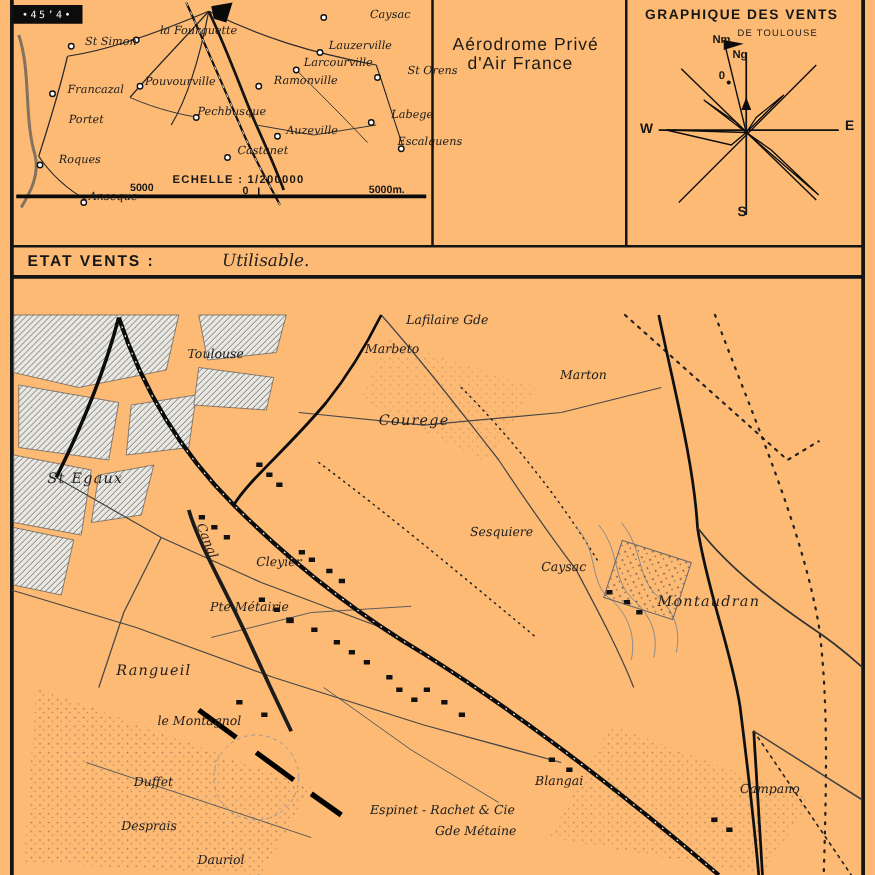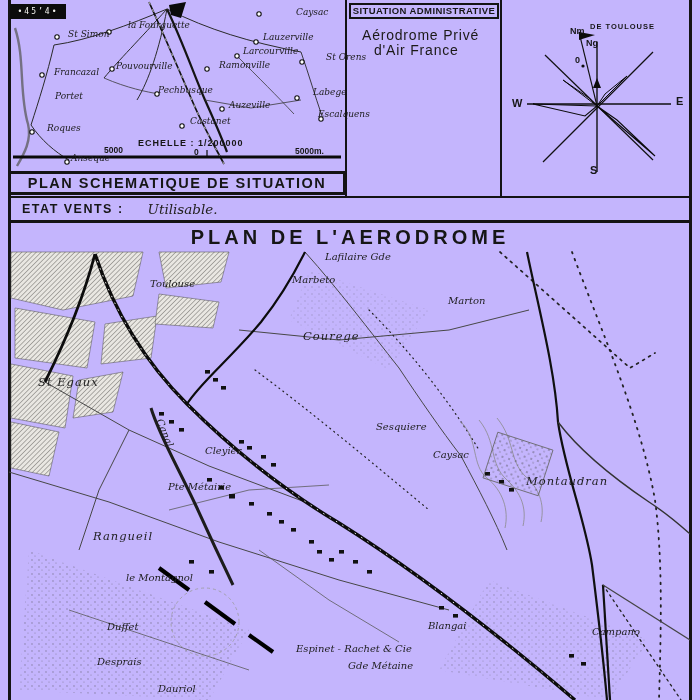--- a/index.html
+++ b/index.html
@@ -1,45 +1,45 @@
 <!DOCTYPE html>
 <html><head>
 <meta charset="utf-8">
 <style>
   html,body{margin:0;padding:0;background:#dddbd6;}
-  .page{position:relative;width:700px;height:700px;background:#c4b5fd;overflow:hidden;
+  .page{position:relative;width:700px;height:700px;background:#fdba74;overflow:hidden;
         font-family:"Liberation Sans",sans-serif;color:#161616;}
   .vline,.hline{position:absolute;background:#141414;}
   
   .plc{position:absolute;font-family:"DejaVu Serif",serif;font-style:italic;
        font-size:10px;color:#1d1d1d;white-space:nowrap;line-height:1;}
   .splc{position:absolute;font-family:"DejaVu Serif",serif;font-style:italic;
         font-size:9px;color:#1b1b1b;white-space:nowrap;line-height:1;margin-left:44px;}
   .big{font-size:11.5px;letter-spacing:1px;text-align:center;}
   .plate{position:absolute;left:10px;top:4px;width:56px;height:15px;background:#0c0c0c;
          color:#f2f2ee;font-size:8px;letter-spacing:2px;text-align:center;line-height:15px;
          font-family:"DejaVu Sans Mono",monospace;}
   .caption-box{position:absolute;left:8px;top:171px;width:338px;height:24px;
                border:3px solid #141414;box-sizing:border-box;text-align:center;
                font-size:14.5px;font-weight:bold;letter-spacing:1.5px;line-height:19px;}
   .etat-row{position:absolute;left:8px;top:196px;width:684px;height:27px;box-sizing:border-box;
             border-top:2px solid #141414;border-bottom:3px solid #141414;
             display:flex;align-items:center;}
   .etat-label{font-size:12.5px;font-weight:bold;letter-spacing:1.5px;margin-left:14px;}
   .etat-value{font-family:"DejaVu Serif",serif;font-style:italic;font-size:13.5px;
-              margin-left:24px;color:#23211f;}
+              margin-left:54px;color:#23211f;}
   .main-title{position:absolute;left:0;top:226px;width:700px;text-align:center;
               font-size:20px;font-weight:bold;letter-spacing:4px;}
   .admin-hdr{position:absolute;left:349px;top:3px;width:150px;height:16px;
              border:2px solid #141414;box-sizing:border-box;text-align:center;
              font-size:9.5px;font-weight:bold;letter-spacing:.4px;line-height:12px;}
   .admin-line{position:absolute;font-size:14px;letter-spacing:.8px;color:#1c1a18;}
   .winds-hdr{position:absolute;left:516px;top:6px;width:176px;font-size:11px;
              font-weight:bold;letter-spacing:1.2px;}
-  .winds-sub{position:absolute;left:590px;top:22px;font-size:7.5px;font-weight:bold;letter-spacing:1px;text-align:right;}
+  .winds-sub{position:absolute;left:590px;top:22px;font-size:7.5px;font-weight:normal;letter-spacing:1px;text-align:right;}
   .compass{position:absolute;font-size:11px;font-weight:bold;}
   .compass-sm{position:absolute;font-size:9px;font-weight:bold;}
   svg{position:absolute;}
 </style>
 </head>
 <body>
 
 <div class="page">
 
   <div class="vline" style="left:8px;top:0;width:3px;height:700px;"></div>
@@ -108,26 +108,25 @@
   <span class="splc" style="left:274px;top:110px;">Escalquens</span>
   <span class="splc" style="left:146px;top:117px;">Castanet</span>
   <span class="splc" style="left:3px;top:124px;">Roques</span>
   <span class="splc" style="left:27px;top:154px;">Anseque</span>
 
   <span style="position:absolute;left:138px;top:138px;font-size:9px;font-weight:bold;letter-spacing:1px;">ECHELLE : 1/200000</span>
   <span style="position:absolute;left:104px;top:145px;font-size:8.5px;font-weight:bold;">5000</span>
   <span style="position:absolute;left:194px;top:147px;font-size:8.5px;font-weight:bold;">0</span>
   <span style="position:absolute;left:295px;top:146px;font-size:8.5px;font-weight:bold;">5000m.</span>
 
-  <div class="caption-box">PLAN SCHEMATIQUE DE SITUATION</div>
-
-  <div class="admin-hdr">SITUATION ADMINISTRATIVE</div>
+
   <span class="admin-line" style="left:362px;top:27px;">Aérodrome Privé</span>
   <span class="admin-line" style="left:374px;top:42px;">d'Air France</span>
 
+  <div class="winds-hdr">GRAPHIQUE DES VENTS</div>
   <div class="winds-sub">DE TOULOUSE</div>
 
   <svg style="left:505px;top:20px;" width="186" height="172" viewBox="0 0 186 172">
 
     <path d="M92,86 L74,12" fill="none" stroke="#111" stroke-width="1.1"></path>
     <polygon points="74,12 90,15 74,20" fill="#0c0c0c"></polygon>
 
     <path d="M92,22 L92,152" fill="none" stroke="#111" stroke-width="1.4"></path>
     <polygon points="92,58 88,68 96,68" fill="#0c0c0c"></polygon>
     <path d="M22,84 L166,84" fill="none" stroke="#111" stroke-width="1.4"></path>
@@ -147,21 +146,20 @@
   <span class="compass-sm" style="left:575px;top:55px;">0</span>
   <span class="compass" style="left:512px;top:97px;">W</span>
   <span class="compass" style="left:676px;top:95px;">E</span>
   <span class="compass" style="left:590px;top:164px;">S</span>
 
   <div class="etat-row">
     <span class="etat-label">ETAT VENTS :</span>
     <span class="etat-value">Utilisable.</span>
   </div>
 
-  <div class="main-title">PLAN DE L'AERODROME</div>
 
   <svg style="left:9px;top:250px;" width="681" height="450" viewBox="0 0 681 450">
     <defs>
       <pattern id="hatch" width="3.4" height="3.4" patternTransform="rotate(45)" patternUnits="userSpaceOnUse">
         <rect width="3.4" height="3.4" fill="#e9e7e2"></rect>
         <line x1="0" y1="0" x2="0" y2="3.4" stroke="#5d5b57" stroke-width="0.9"></line>
       </pattern>
       <pattern id="dots" width="7" height="7" patternUnits="userSpaceOnUse">
         <circle cx="2" cy="2" r="0.7" fill="#444"></circle>
         <circle cx="5" cy="5" r="0.6" fill="#555"></circle>

